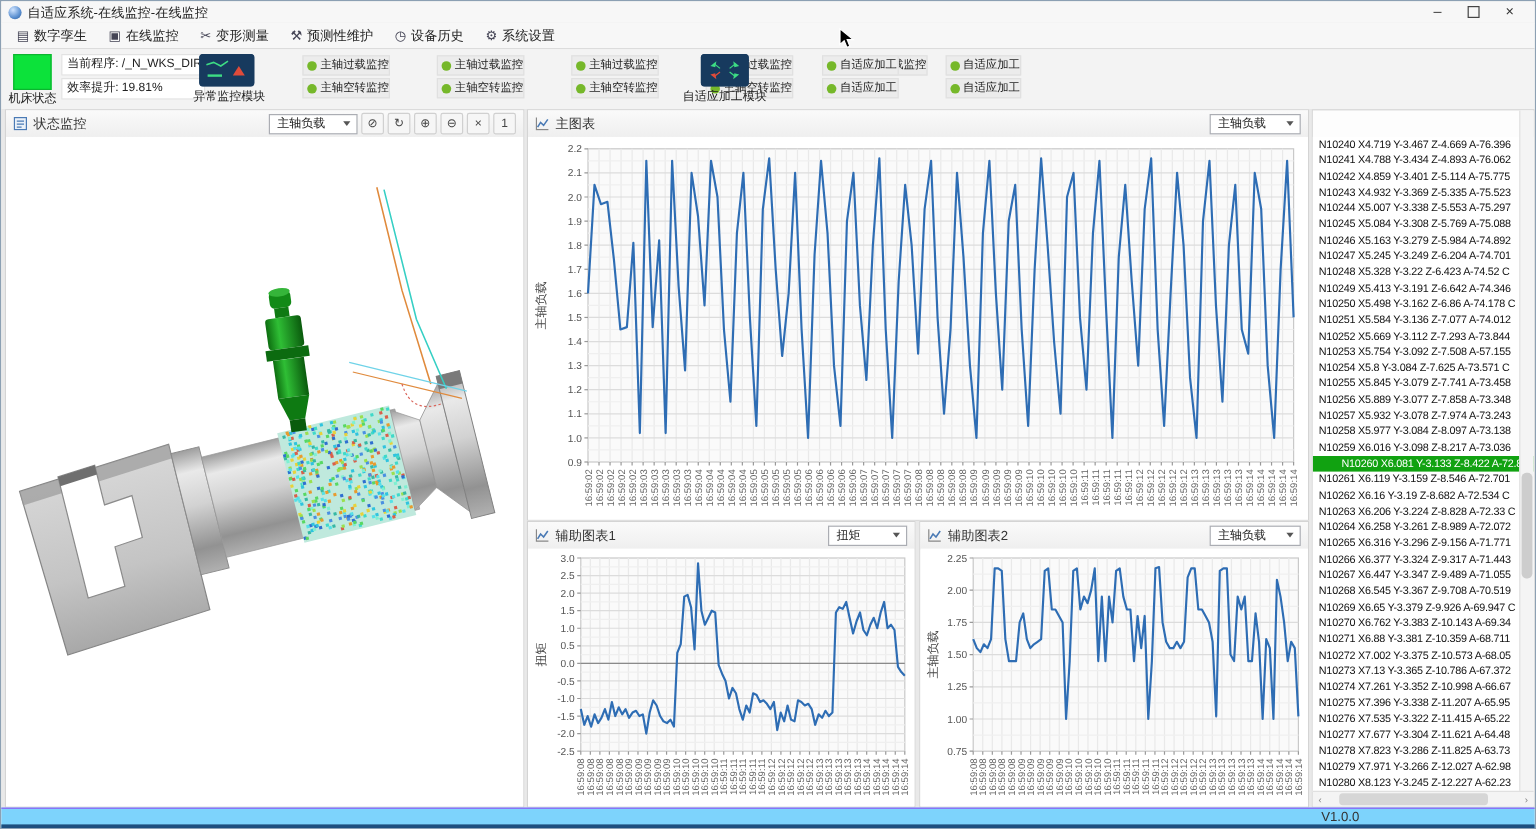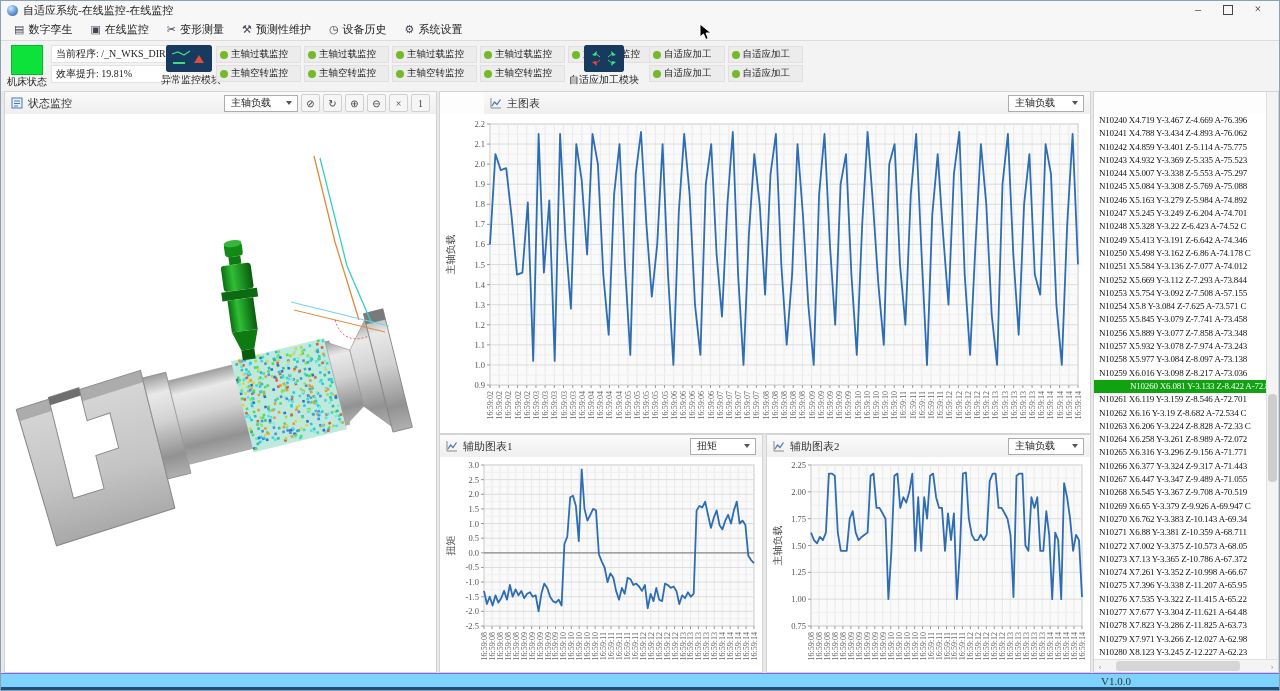--- a/index.html
+++ b/index.html
@@ -1,17 +1,17 @@
 <!DOCTYPE html>
 <html><head>
 <meta charset="utf-8">
 <style>
   html,body{margin:0;padding:0;background:#4a4a4a;}
   .app{position:relative;width:1280px;height:691px;background:#f0f0f0;
-       font-family:Liberation Serif, serif;overflow:hidden;
+       font-family:Liberation Sans, sans-serif;overflow:hidden;
        border:1px solid #8ca0b3;box-sizing:border-box;}
   
   .titlebar{position:absolute;top:0;left:0;right:0;height:18px;background:#f7f7f7;
             border-bottom:1px solid #e5e5e5;display:flex;align-items:center;
             padding:0 6px;font-size:11px;color:#222;}
   .appicon{width:11px;height:11px;border-radius:50%;
            background:radial-gradient(circle at 35% 30%,#cfe4ff,#5a8fd0 60%,#2d5c96);
            margin-right:5px;flex:0 0 auto;}
   .wctrls{margin-left:auto;display:flex;}
   .wctrls .wc{width:30px;text-align:center;font-size:12px;color:#333;line-height:18px;}
@@ -28,29 +28,29 @@
   .sq-label{position:absolute;left:0px;top:34px;width:52px;text-align:center;font-size:10px;color:#222;}
   .pbox{position:absolute;left:50px;top:4px;width:120px;}
   .pline{background:#fff;border:1px solid #e2e2e2;font-size:10px;color:#222;
          padding:2px 4px;margin-bottom:2px;white-space:nowrap;overflow:hidden;height:12px;line-height:12px;}
   .module{position:absolute;text-align:center;}
   .module .mlabel{font-size:10px;color:#222;margin-top:1px;white-space:nowrap;}
   .modico{display:block;margin:0 auto;background:#173a5e;border-radius:3px;}
   .btnrows{position:absolute;}
   .brow{display:flex;gap:3px;margin-bottom:2px;}
   .mbtn{display:flex;align-items:center;gap:3px;background:#ececec;border:1px solid #e0e0e0;
-        height:15px;padding:0 12px 0 3px;font-size:9.5px;color:#222;white-space:nowrap;}
+        height:15px;padding:0 0 0 3px;font-size:9.5px;color:#222;white-space:nowrap;margin-left:36px;}
   .dot{width:8px;height:8px;border-radius:50%;flex:0 0 auto;}
   
   .content{position:absolute;top:90px;left:0;width:1104px;height:582px;background:#e9e9e9;}
   .panel{position:absolute;background:#fdfdfd;border:1px solid #d4d4d4;box-sizing:border-box;}
   .phead{height:22px;background:linear-gradient(#fafafa,#efefef);border-bottom:1px solid #dadada;
          display:flex;align-items:center;padding:0 6px;font-size:11px;color:#333;gap:5px;}
   #p-status{left:3px;top:0;width:433px;height:582px;}
-  #p-main{left:438px;top:0;width:652px;height:343px;padding-left:44px;}
+  #p-main{left:438px;top:0;width:652px;height:343px;}
   #p-aux1{left:438px;top:343px;width:324px;height:239px;}
   #p-aux2{left:765px;top:343px;width:325px;height:239px;}
   #p-nc{left:1092px;top:0;width:186px;height:582px;}
   .dd{display:flex;align-items:center;background:#fff;border:1px solid #abadb3;height:17px;
       font-size:10px;color:#222;padding:0 5px 0 6px;box-sizing:border-box;}
   .dd .caret{width:0;height:0;border-left:3.5px solid transparent;border-right:3.5px solid transparent;
              border-top:4px solid #555;margin-left:auto;}
   .tools{margin-left:auto;display:flex;align-items:center;gap:3px;}
   .tico{width:17px;height:16px;background:#f6f6f6;border:1px solid #d0d0d0;border-radius:2px;
         font-size:10px;color:#444;display:flex;align-items:center;justify-content:center;}

